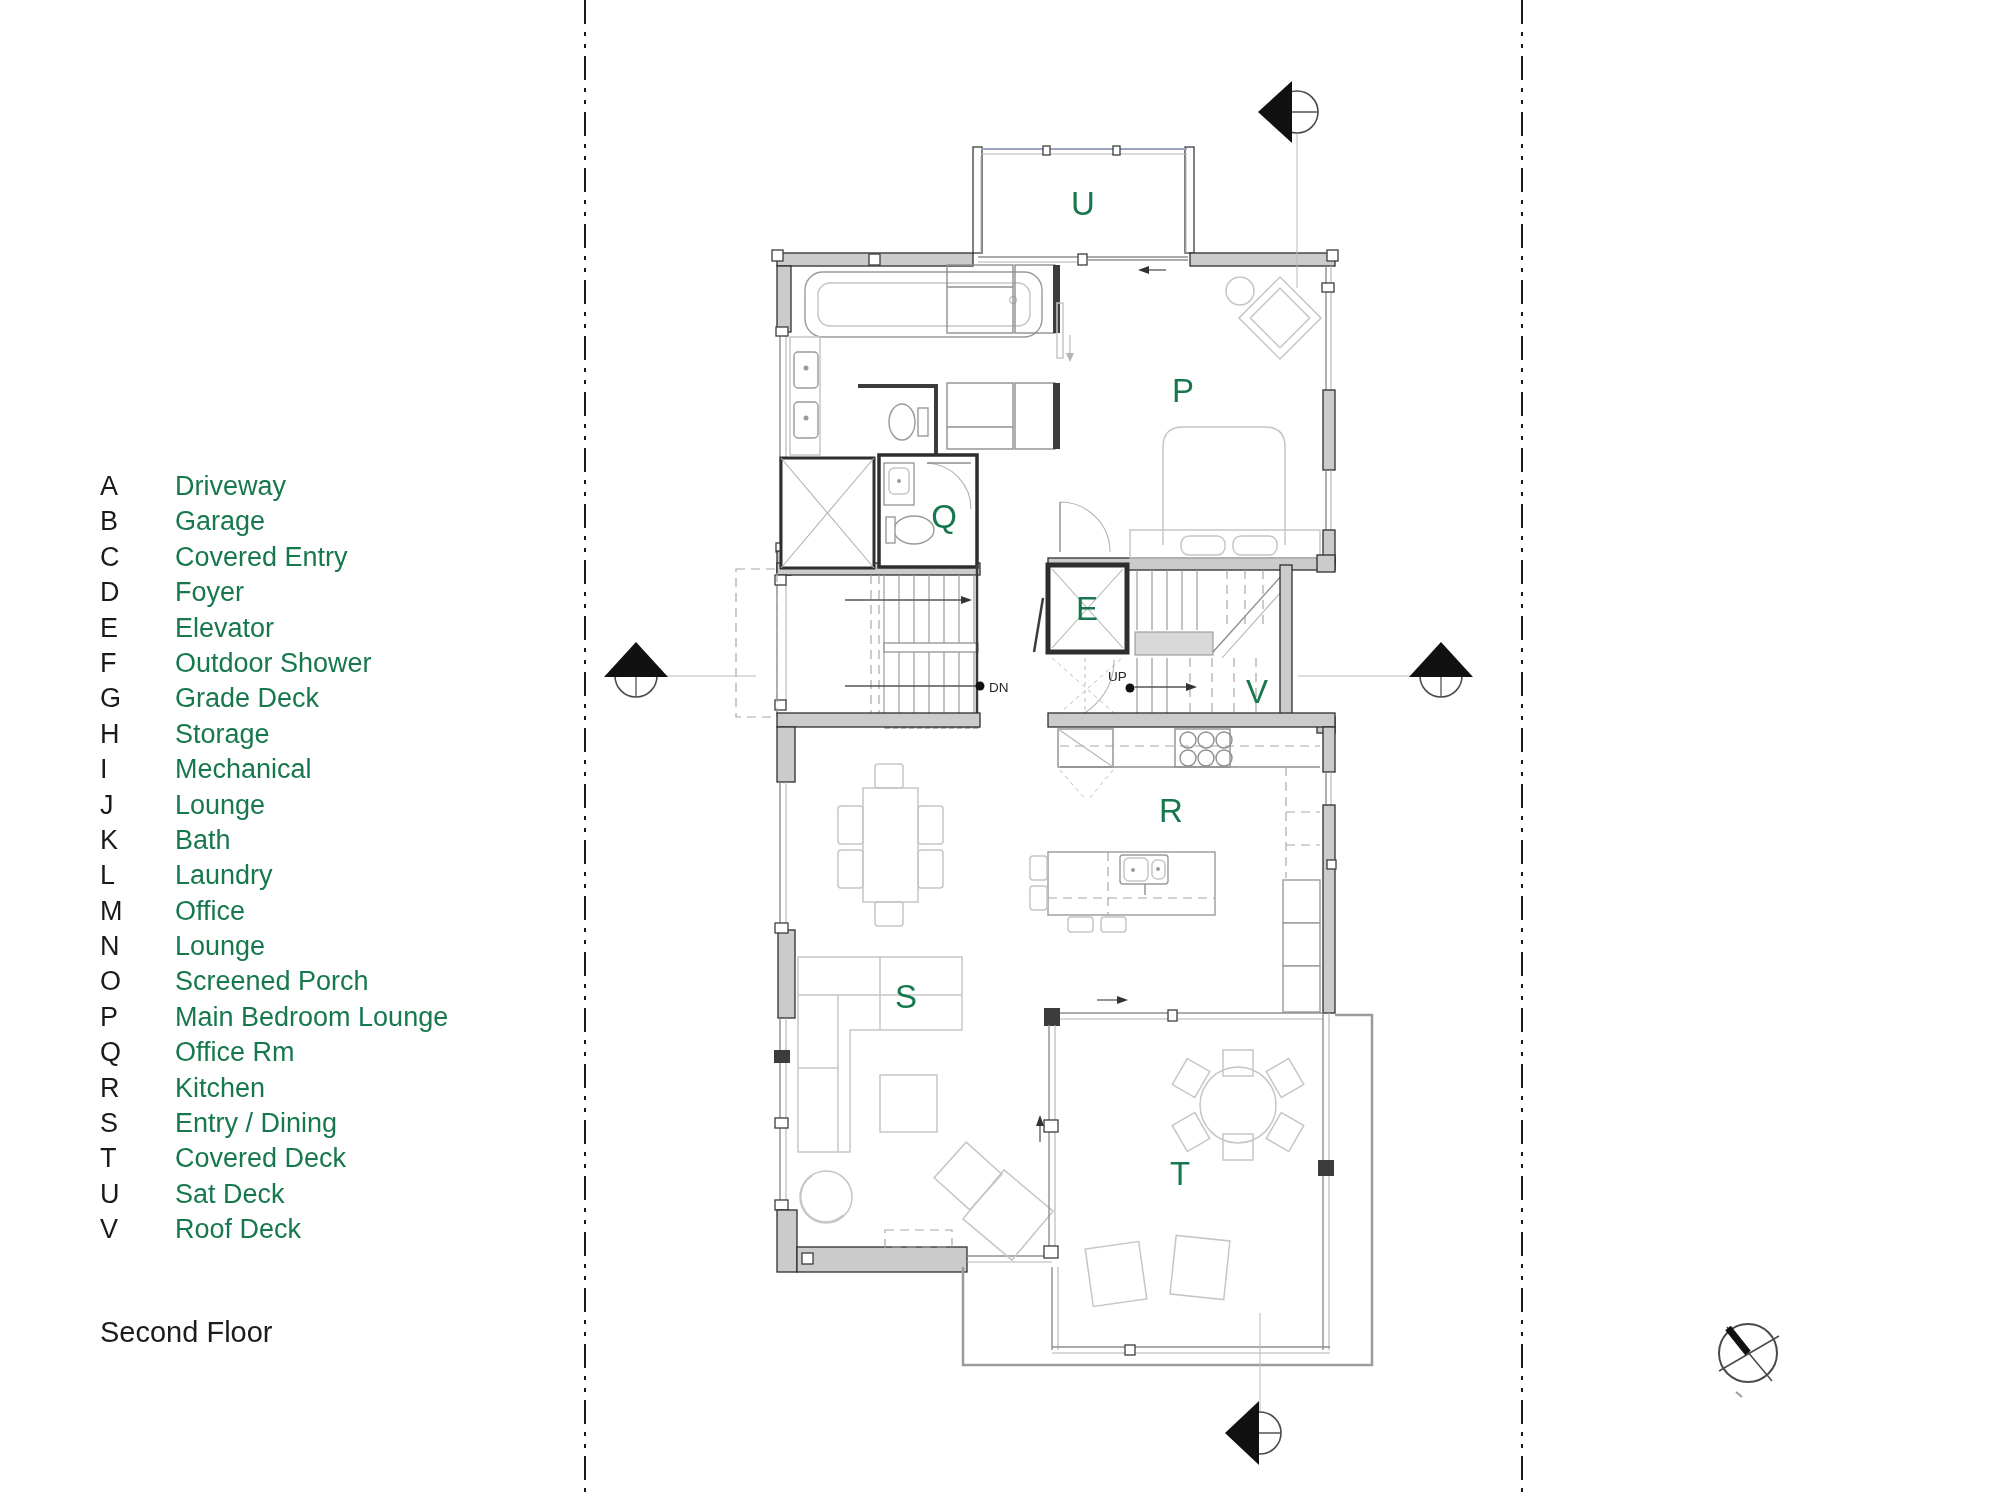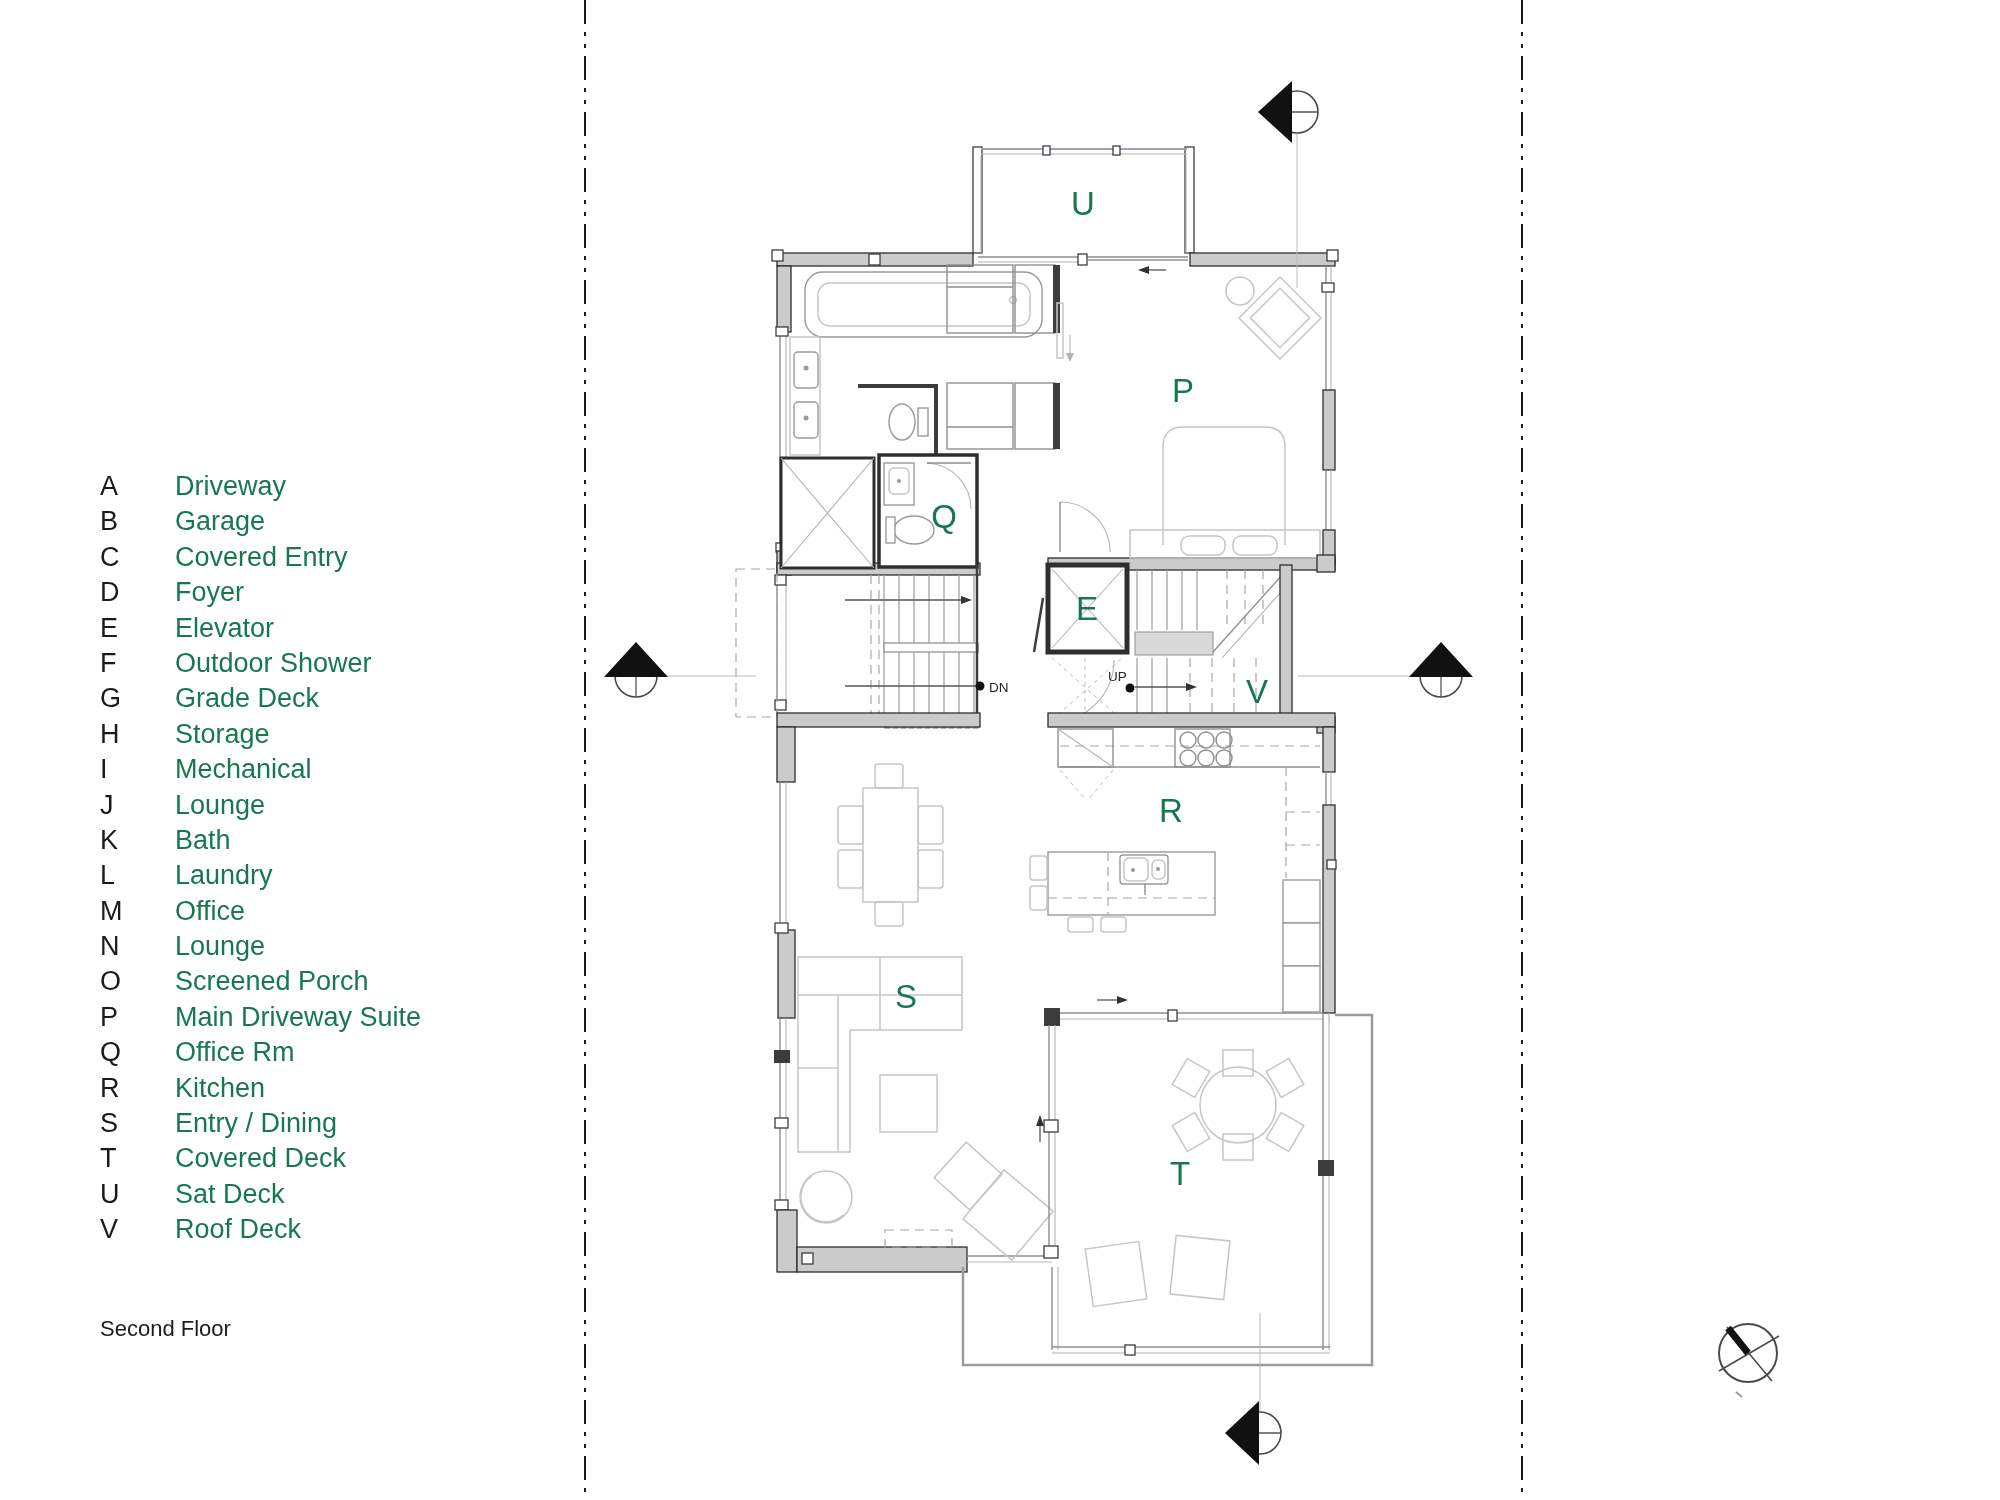--- a/index.html
+++ b/index.html
@@ -4,21 +4,21 @@
 <style>
   html,body{margin:0;padding:0;background:#ffffff;width:2000px;height:1500px;overflow:hidden;
     font-family:"Liberation Sans",sans-serif;}
   #stage{position:relative;width:2000px;height:1500px;background:#fff;}
   #plan-svg{position:absolute;left:0;top:0;}
   
   #legend{position:absolute;left:100px;top:469px;}
   .legend-row{height:35.4px;line-height:35.4px;white-space:nowrap;}
   .legend-key{display:inline-block;width:75px;color:#1a1a1a;font-size:27px;}
   .legend-label{color:#17784e;font-size:27px;text-align:right;}
-  #floor-title{position:absolute;left:100px;top:1316px;font-size:22px;color:#1c1c1c;}
+  #floor-title{position:absolute;left:100px;top:1316px;font-size:29px;color:#1c1c1c;}
   
   .w  {fill:#cbcbcb;stroke:#2e2e2e;stroke-width:1.3;}
   .wd {fill:#3c3c3c;stroke:none;}
   .jt {fill:#ffffff;stroke:#3c3c3c;stroke-width:1.3;}
   .t1 {stroke:#8f8f8f;stroke-width:1.4;fill:none;}
   .t2 {stroke:#b3b3b3;stroke-width:1.1;fill:none;}
   .fu {stroke:#c6c6c6;stroke-width:1.5;fill:none;}
   .fx {stroke:#9a9a9a;stroke-width:1.4;fill:#fff;}
   .da {stroke:#a8a8a8;stroke-width:1.2;fill:none;stroke-dasharray:9 6;}
   .db {stroke:#bdbdbd;stroke-width:1;fill:none;stroke-dasharray:4 4;}
@@ -501,21 +501,21 @@
 
       <div class="legend-row">
         <span class="legend-key">N</span><span class="legend-label">Lounge</span>
       </div>
 
       <div class="legend-row">
         <span class="legend-key">O</span><span class="legend-label">Screened Porch</span>
       </div>
 
       <div class="legend-row">
-        <span class="legend-key">P</span><span class="legend-label">Main Driveway Suite</span>
+        <span class="legend-key">P</span><span class="legend-label">Main Bedroom Lounge</span>
       </div>
 
       <div class="legend-row">
         <span class="legend-key">Q</span><span class="legend-label">Office Rm</span>
       </div>
 
       <div class="legend-row">
         <span class="legend-key">R</span><span class="legend-label">Kitchen</span>
       </div>
 

